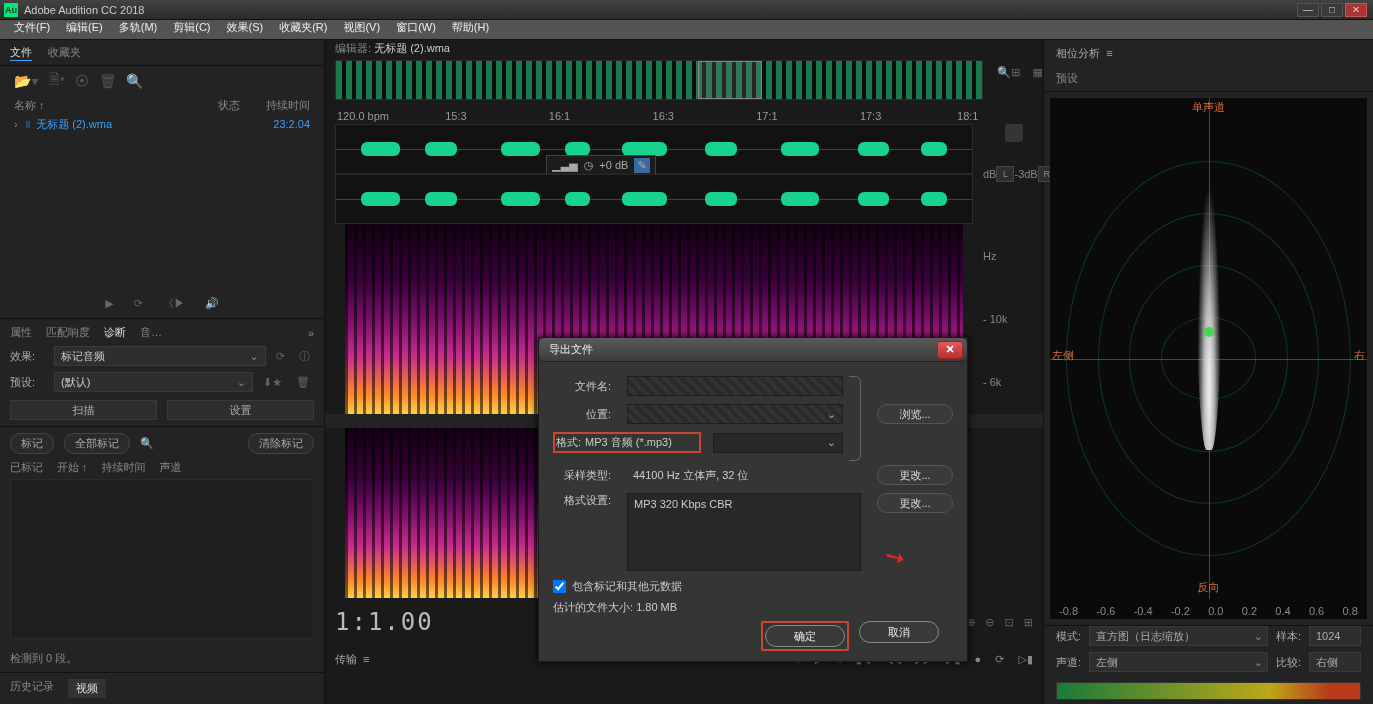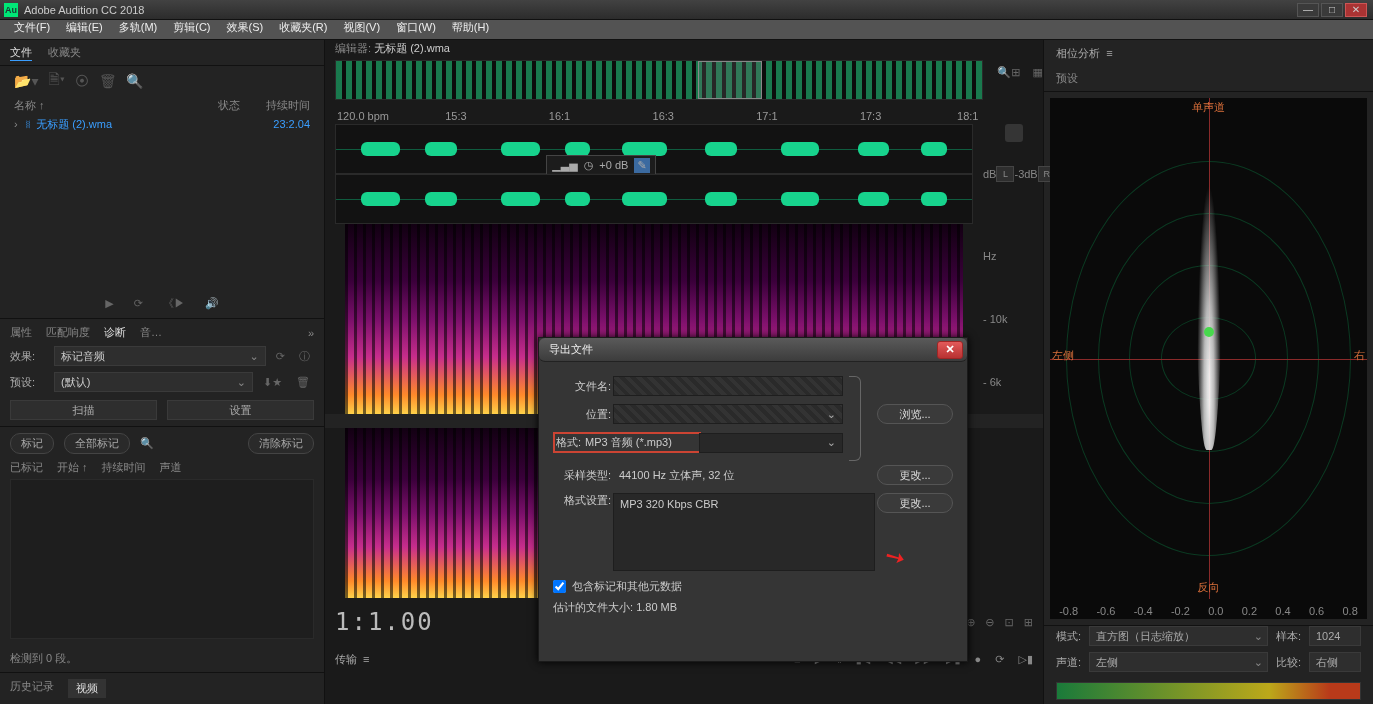--- a/index.html
+++ b/index.html
@@ -119,21 +119,21 @@
 .pc-row .sel .dd { position: absolute; right: 4px; color: #888; }
 
 .levels-bar { height: 18px; margin: 4px 12px; background: linear-gradient(to right, #1a7a3a 0%, #bca81a 70%, #b83a1a 90%); border: 1px solid #333; }
 
 
 .dialog { position: absolute; left: 538px; top: 337px; width: 430px; height: 325px; background: #353535; border: 1px solid #1a1a1a; box-shadow: 0 0 8px #000; z-index: 100; }
 .dialog-tb { height: 24px; background: linear-gradient(to bottom, #5a5a5a, #3c3c3c); display: flex; align-items: center; padding-left: 10px; color: #eee; border-bottom: 1px solid #222; border-radius: 6px; }
 .dialog-tb .flex { flex: 1; }
 .dialog-close { width: 26px; height: 18px; background: linear-gradient(to bottom, #e25a5a, #b83232); border: 1px solid #a02525; border-radius: 3px; color: #fff; display: flex; align-items: center; justify-content: center; margin-right: 4px; font-size: 11px; font-weight: bold; }
 .dialog-body { padding: 14px 14px 10px 14px; color: #ccc; }
-.d-row { display: flex; align-items: center; gap: 2px; margin-bottom: 8px; }
+.d-row { display: flex; align-items: center; gap: 16px; margin-bottom: 8px; }
 .d-row .lbl { width: 58px; text-align: right; color: #ccc; }
 .d-input { flex: 1; height: 20px; background: #282828; border: 1px solid #1e1e1e; padding: 0 6px; display: flex; align-items: center; color: #ccc; position: relative; }
 .d-input.pix { background: repeating-linear-gradient(45deg, #2a2a2a 0 4px, #333 4px 8px); }
 .d-input .dd { position: absolute; right: 6px; color: #aaa; }
 .d-static { height: 20px; display: flex; align-items: center; padding-left: 6px; color: #ccc; }
 .d-right-btns { display: flex; flex-direction: column; gap: 8px; width: 76px; margin-left: 10px; }
 .pill-btn { height: 20px; border: 1px solid #555; border-radius: 10px; background: #3a3a3a; color: #ddd; display: flex; align-items: center; justify-content: center; }
 .bracket { width: 12px; align-self: stretch; border-right: 1px solid #666; border-top: 1px solid #666; border-bottom: 1px solid #666; border-radius: 0 6px 6px 0; }
 .format-box { border: 2px solid #c43; padding: 1px; display: flex; align-items: center; width: 148px; }
 .format-box .inner { flex: 1; display: flex; align-items: center; }
@@ -512,14 +512,20 @@
       <input type="checkbox" checked="" style="">
       <span>包含标记和其他元数据</span>
     </div>
     <div class="est-row">
       <span>估计的文件大小:</span>
       <span>1.80 MB</span>
     </div>
 
     <div class="arrow-anno">➘</div>
 
+    <div class="dialog-buttons">
+      <div class="ok-wrap">
+        <div class="pill-lg">确定</div>
+      </div>
+      <div class="pill-lg">取消</div>
+    </div>
   </div>
 </div>
 
 </body></html>

